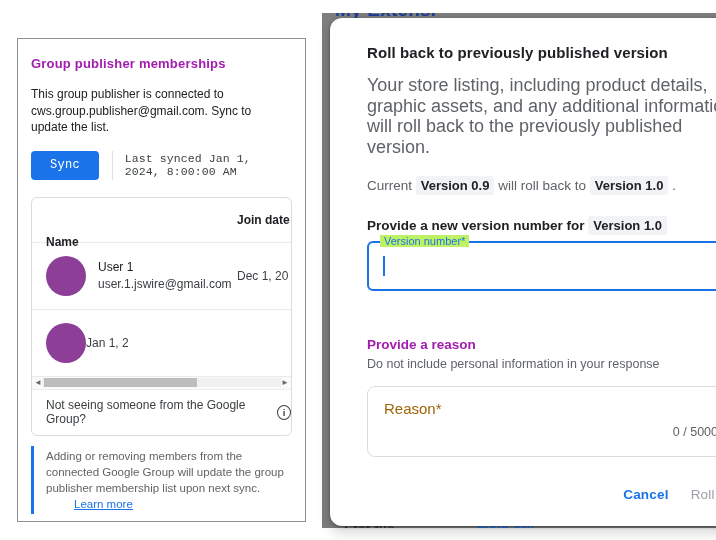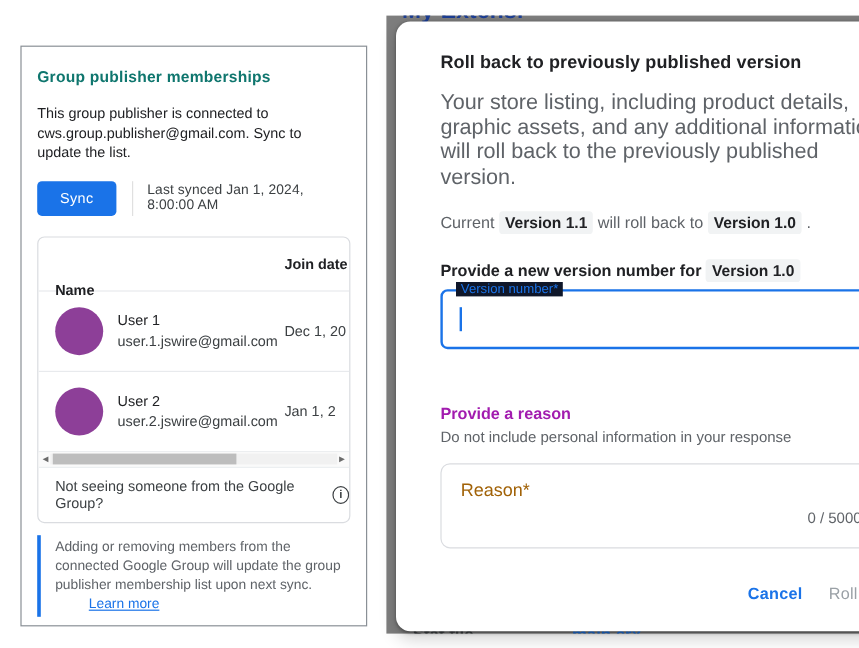--- a/index.html
+++ b/index.html
@@ -2,23 +2,23 @@
 <html><head>
 <meta charset="utf-8">
 <style>
   * { margin:0; padding:0; box-sizing:border-box; }
   html,body { width:716px; height:540px; background:#fff; overflow:hidden;
               font-family:"Liberation Sans", sans-serif; }
 
   
   .left-card { position:absolute; left:17px; top:38px; width:289px; height:484px;
                background:#fff; border:1px solid #8a9096; padding:14px 13px 0 13px; }
-  .lc-title { font-size:13px; font-weight:700; color:#0f766e; letter-spacing:.2px; margin-top:3px; }
+  .lc-title { font-size:13px; font-weight:700; color:#a21caf; letter-spacing:.2px; margin-top:3px; }
   .lc-desc  { margin-top:15px; font-size:12px; color:#202124; line-height:16.5px; width:258px; }
-  .sync-row { margin-top:15px; display:flex; align-items:center; height:29px; }
+  .sync-row { margin-top:15px; display:flex; align-items:center; height:29px;font-family:Liberation Mono, monospace; }
   .sync-btn { background:#1a73e8; color:#fff; border:none; border-radius:4px;
               font-family:inherit; font-size:12px; font-weight:500; letter-spacing:.3px;
               padding:0 19px; height:29px; cursor:pointer; }
   .sync-divider { width:1px; height:29px; background:#e0e0e0; margin-left:13px; }
   .last-synced { margin-left:12px; font-size:11.5px; color:#3c4043; letter-spacing:.1px; }
 
   .members-table { margin-top:17px; border:1px solid #dadce0; border-radius:6px;
                    overflow:hidden; background:#fff; }
   .mt-header { display:flex; align-items:center; height:45px; padding-left:14px;
                border-bottom:1px solid #e8eaed; }
@@ -62,21 +62,21 @@
             border-radius:12px; padding:0 37px;
             box-shadow:0 1px 3px rgba(0,0,0,.35), 0 6px 14px rgba(0,0,0,.18); }
   .dlg-title { margin-top:26px; font-size:15px; font-weight:700; color:#202124; letter-spacing:.1px; }
   .dlg-desc  { margin-top:14px; font-size:18px; color:#5f6368; line-height:20.5px; }
   .current-line { margin-top:21px; font-size:13.5px; color:#5f6368; }
   .chip { background:#f1f3f4; color:#202124; font-weight:700; font-size:13px;
           padding:2px 5px; border-radius:3px; }
   .ver-prompt { margin-top:25px; font-size:13.5px; font-weight:700; color:#202124; }
   .ver-field { margin-top:8px; position:relative; height:50px; border:2px solid #1a73e8;
                border-radius:6px; cursor:text; }
-  .ver-label { position:absolute; top:-8px; left:11px; background:#0f172a; padding:0 4px;
+  .ver-label { position:absolute; top:-8px; left:11px; background:#bef264; padding:0 4px;
                font-size:11px; color:#1a73e8; }
   .caret { position:absolute; left:14px; top:13px; width:1.5px; height:20px; background:#1a73e8;
            animation:blink 1s step-end infinite; }
   @keyframes blink { 50% { opacity:0; } }
   .reason-heading { margin-top:46px; font-size:13.5px; font-weight:700; color:#a21caf; }
   .reason-hint { margin-top:5px; font-size:12.5px; color:#5f6368; }
   .reason-box { margin-top:15px; position:relative; height:71px; border:1px solid #dadce0;
                 border-radius:8px; padding:13px 16px; cursor:text; }
   .reason-ph { font-size:15px; color:#a16207; }
   .reason-counter { position:absolute; right:16px; top:38px; font-size:12.5px; color:#5f6368; }
@@ -109,24 +109,20 @@
       <div class="avatar"></div>
       <div class="member-text">
         <div class="member-name">User 1</div>
         <div class="member-email">user.1.jswire@gmail.com</div>
       </div>
       <div class="col-date">Dec 1, 20</div>
     </div>
 
     <div class="mt-row">
       <div class="avatar"></div>
-      <div class="member-text">
-        <div class="member-name">User 2</div>
-        <div class="member-email">user.2.jswire@gmail.com</div>
-      </div>
       <div class="col-date">Jan 1, 2</div>
     </div>
 
     <div class="hscrollbar">
       <div class="sb-arrow">◄</div>
       <div class="sb-track">
         <div class="sb-thumb"></div>
       </div>
       <div class="sb-arrow">►</div>
     </div>
@@ -149,21 +145,21 @@
       <span>My Extensi</span>
     </div>
     <div class="bg-bottom-clip">
       <span>Stat file</span><span class="bg-file">main.crx</span>
     </div>
 
     <div class="dialog">
       <div class="dlg-title">Roll back to previously published version</div>
       <div class="dlg-desc">Your store listing, including product details, graphic assets, and any additional information will roll back to the previously published version.</div>
 
-      <div class="current-line"><span>Current </span><span class="chip">Version 1.1</span><span> will roll back to </span><span class="chip">Version 1.0</span><span> .</span></div>
+      <div class="current-line"><span>Current </span><span class="chip">Version 0.9</span><span> will roll back to </span><span class="chip">Version 1.0</span><span> .</span></div>
 
       <div class="ver-prompt"><span>Provide a new version number for </span><span class="chip">Version 1.0</span></div>
 
       <div class="ver-field">
         <div class="ver-label">Version number*</div>
         <div class="caret"></div>
       </div>
 
       <div class="reason-heading">Provide a reason</div>
       <div class="reason-hint">Do not include personal information in your response</div>

